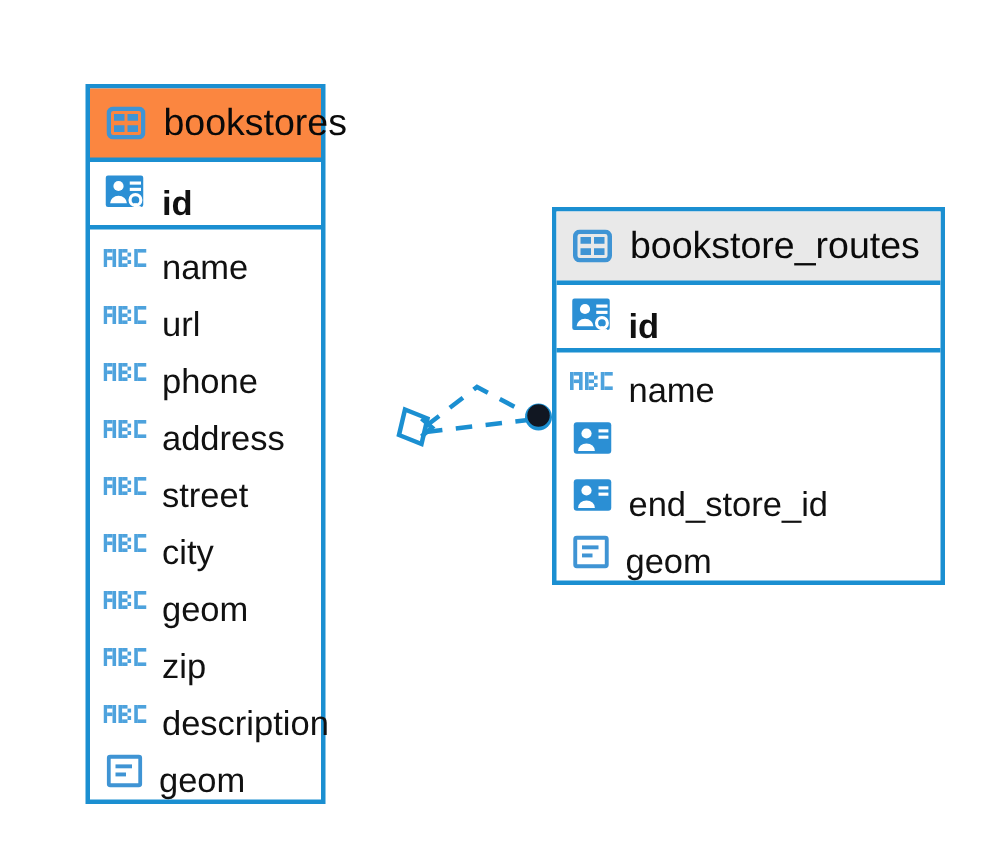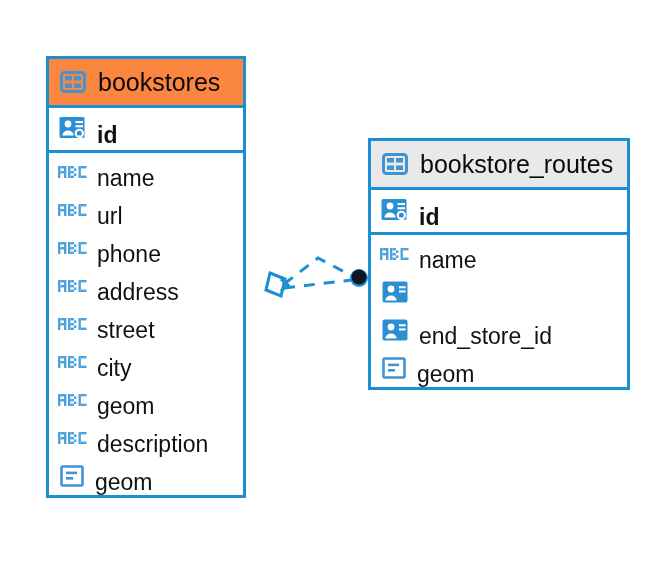--- a/index.html
+++ b/index.html
@@ -114,21 +114,21 @@
       <path d="M 270 273 L 285 279 L 281 296 L 266 290 Z" fill="#ffffff" stroke="#1b8fd1" stroke-width="3" stroke-linejoin="miter"></path>
       <path d="M 281 279 L 288 285 L 281 291" fill="none" stroke="#1b8fd1" stroke-width="3" stroke-linejoin="miter"></path>
     </g>
 
     <g>
       <circle cx="359" cy="278" r="9" fill="#1b8fd1"></circle>
       <circle cx="359" cy="277" r="7.5" fill="#111722"></circle>
     </g>
   </svg>
 
-  <div class="entity" id="entity-bookstores" style="left:46px; top:56px; width:200px;">
+  <div class="entity" id="entity-bookstores" style="left:57px; top:56px; width:160px;">
 
     <div class="entity-header accent-orange">
       <span class="icon icon-table">
         <svg viewBox="0 0 26 22" width="26" height="22">
           <rect x="1.5" y="1.5" width="23" height="19" rx="3" ry="3" fill="none" stroke="#3f94d4" stroke-width="3"></rect>
           <rect x="5" y="5" width="7" height="4.5" fill="#3f94d4"></rect>
           <rect x="14" y="5" width="7" height="4.5" fill="#3f94d4"></rect>
           <rect x="5" y="12.5" width="7" height="4.5" fill="#3f94d4"></rect>
           <rect x="14" y="12.5" width="7" height="4.5" fill="#3f94d4"></rect>
         </svg>
@@ -306,20 +306,42 @@
               <rect x="12.4" y="11.6" width="3.6" height="2.4"></rect>
             <rect x="20.5" y="2" width="2.4" height="12"></rect>
               <rect x="22.9" y="2" width="5.6" height="2.4"></rect>
             <rect x="22.9" y="11.6" width="5.6" height="2.4"></rect>
           </g>
         </svg>
       </span>
       <span class="field-label">geom</span>
     </div>
 
+    <div class="field-row">
+      <span class="icon icon-abc">
+        <svg viewBox="0 0 30 16" width="30" height="16">
+          <g fill="#4da2dd">
+            <rect x="0" y="2" width="2.4" height="12"></rect>
+              <rect x="6" y="2" width="2.4" height="12"></rect>
+            <rect x="2.4" y="2" width="3.6" height="2.4"></rect>
+              <rect x="2.4" y="7" width="3.6" height="2.4"></rect>
+            <rect x="10" y="2" width="2.4" height="12"></rect>
+              <rect x="12.4" y="2" width="3.6" height="2.4"></rect>
+            <rect x="16" y="4.4" width="2.4" height="2.6"></rect>
+              <rect x="12.4" y="7" width="3.6" height="2.4"></rect>
+            <rect x="16" y="9.4" width="2.4" height="2.6"></rect>
+              <rect x="12.4" y="11.6" width="3.6" height="2.4"></rect>
+            <rect x="20.5" y="2" width="2.4" height="12"></rect>
+              <rect x="22.9" y="2" width="5.6" height="2.4"></rect>
+            <rect x="22.9" y="11.6" width="5.6" height="2.4"></rect>
+          </g>
+        </svg>
+      </span>
+      <span class="field-label">zip</span>
+    </div>
 
     <div class="field-row">
       <span class="icon icon-abc">
         <svg viewBox="0 0 30 16" width="30" height="16">
           <g fill="#4da2dd">
             <rect x="0" y="2" width="2.4" height="12"></rect>
               <rect x="6" y="2" width="2.4" height="12"></rect>
             <rect x="2.4" y="2" width="3.6" height="2.4"></rect>
               <rect x="2.4" y="7" width="3.6" height="2.4"></rect>
             <rect x="10" y="2" width="2.4" height="12"></rect>

